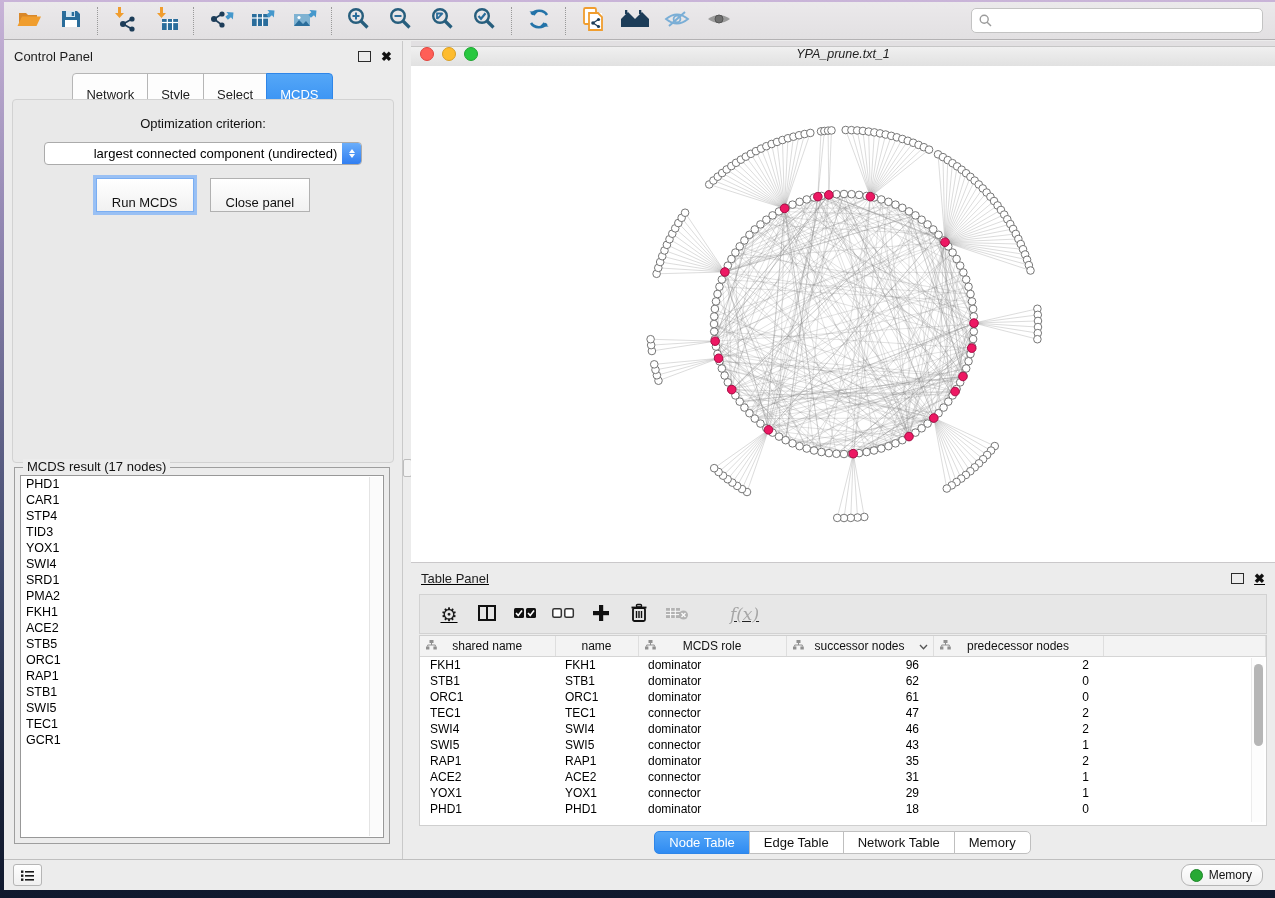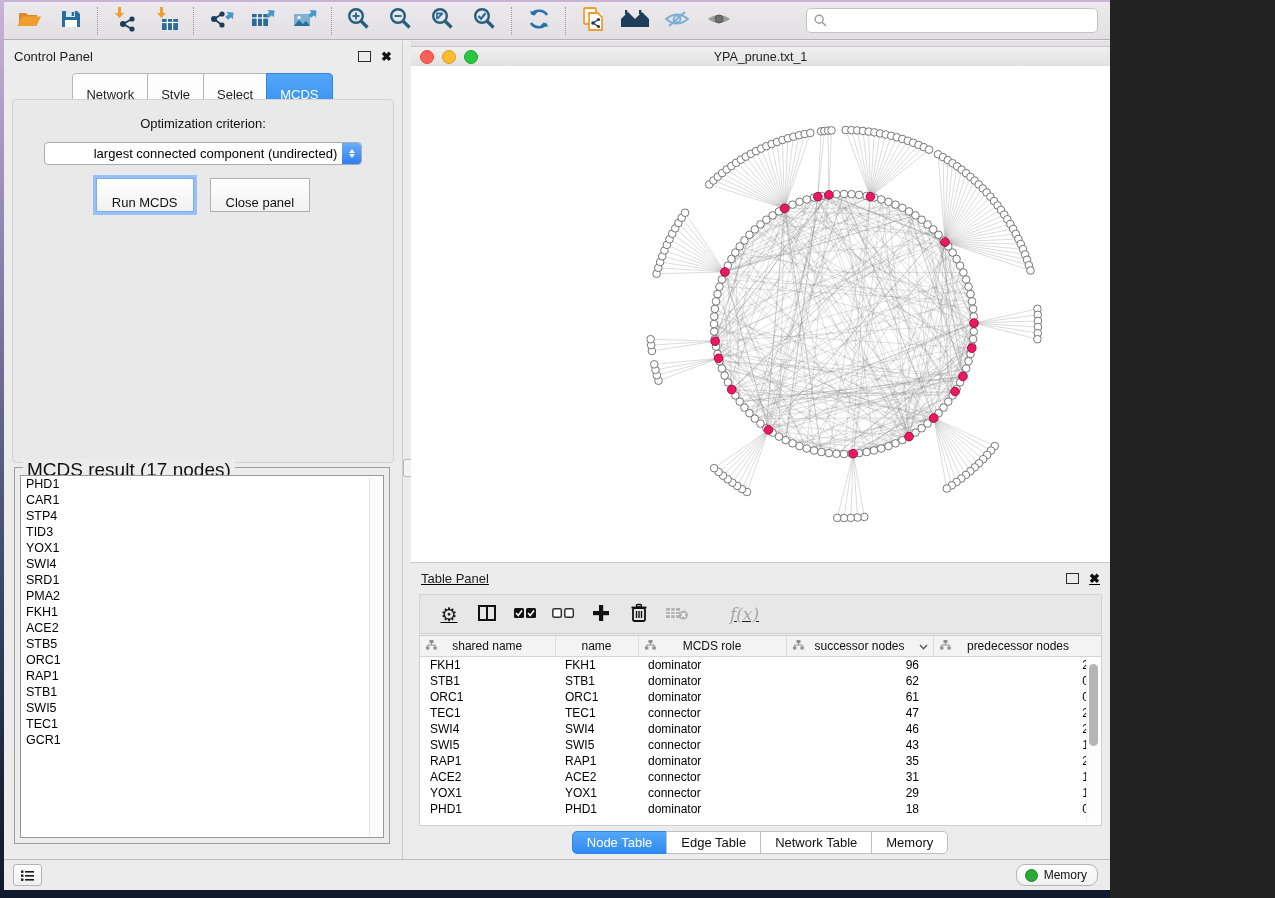--- a/index.html
+++ b/index.html
@@ -1,17 +1,17 @@
 <!DOCTYPE html>
 <html><head>
 <meta charset="utf-8">
 <style>
   html,body{margin:0;padding:0;}
   body{font-family:"Liberation Sans",sans-serif;background:#222;}
-  .screen{position:relative;width:1110px;height:898px;overflow:hidden;
+  .screen{position:relative;width:1275px;height:898px;overflow:hidden;
     background:linear-gradient(180deg,#c9b4d8 0%,#9287b2 25%,#3c4769 65%,#1a2238 88%,#10192e 100%);}
   .app{position:absolute;left:4px;top:2px;right:0;bottom:8px;background:#ececec;}
 
   
   .toolbar{position:absolute;left:0;top:0;right:0;height:38px;
     background:linear-gradient(#ebe9eb,#e2e0e2);border-bottom:1px solid #b3b1b3;
     display:flex;align-items:center;padding:0 4px;box-sizing:border-box;}
   .tb-btn{width:42px;height:32px;border:none;background:transparent;display:flex;
     align-items:center;justify-content:center;padding:0;cursor:pointer;}
   .tb-sep{width:1px;height:28px;border-left:1px dotted #999;margin:0 5px;}
@@ -43,33 +43,33 @@
   .stepper{width:19px;height:23px;background:linear-gradient(#6db0fb,#2e7cf0);display:flex;flex-direction:column;
     align-items:center;justify-content:center;gap:1px;border-radius:0 3px 3px 0;}
   .stepper i{display:block;width:0;height:0;border-left:3.5px solid transparent;border-right:3.5px solid transparent;}
   .stepper .up{border-bottom:4px solid #fff;}
   .stepper .dn{border-top:4px solid #fff;}
   .btn-row{margin-top:13px;display:flex;justify-content:center;gap:16px;}
   .push-btn{height:23px;padding:16px 15px;font-size:13px;color:#111;background:linear-gradient(#ffffff,#f1f1f1);
     border:1px solid #b1b1b1;border-radius:0;cursor:pointer;}
   .push-btn.focused{box-shadow:0 0 0 3px rgba(110,170,250,.65);border-color:#7aaef2;}
   .result-group{position:absolute;left:10px;right:12px;top:426px;bottom:16px;border:1px solid #9e9e9e;}
-  .result-legend{position:absolute;top:-9px;left:8px;background:#ececec;padding:0 4px;font-size:19px;color:#111;}
+  .result-legend{position:absolute;top:-9px;left:8px;background:#ececec;padding:0 4px;font-size:13px;color:#111;}
   .result-list{position:absolute;left:5px;right:5px;top:7px;bottom:5px;background:#fff;border:1px solid #989898;overflow:hidden;}
   .result-scroll{position:absolute;top:1px;bottom:1px;right:1px;width:12px;background:#fbfbfb;border-left:1px solid #e4e4e4;}
   .result-item{font-size:12.5px;line-height:16px;padding-left:5px;color:#000;}
 
   .splitter{position:absolute;left:398px;width:9px;top:0;bottom:0;background:#ececec;border-left:1px solid #c9c9c9;}
   .splitter .grip{position:absolute;top:418px;left:0px;width:7px;height:16px;background:#f3f3f3;
     border:1px solid #bdbdbd;border-radius:2px;}
 
   
   .right{position:absolute;left:407px;right:0;top:0;bottom:0;background:#e2e0e2;}
   .net-titlebar{position:absolute;left:0;right:0;top:5px;height:19px;background:linear-gradient(#f0f0f0,#e1e1e1);
-    border-top:1px solid #c6c6c6;border-bottom:1px solid #bdbdbd;display:flex;align-items:center;}
+    border-top:1px solid #c6c6c6;border-bottom:1px solid #bdbdbd;display:flex;align-items:flex-start;font-style:italic;}
   .lights{display:flex;gap:8px;margin-left:9px;}
   .light{width:12px;height:12px;border-radius:50%;}
   .light.red{background:#ff5f57;border:0.5px solid #e0443e;}
   .light.yellow{background:#febc2e;border:0.5px solid #d89e24;}
   .light.green{background:#28c840;border:0.5px solid #1ea432;}
   .net-title{position:absolute;left:0;right:0;text-align:center;font-size:12.5px;color:#222;}
   .net-canvas{position:absolute;left:0;right:0;top:25px;height:496px;background:#fff;}
 
   
   .table-panel{position:absolute;left:0;right:0;top:521px;bottom:0;background:#ececec;border-top:1px solid #cac8ca;text-decoration:underline;}

